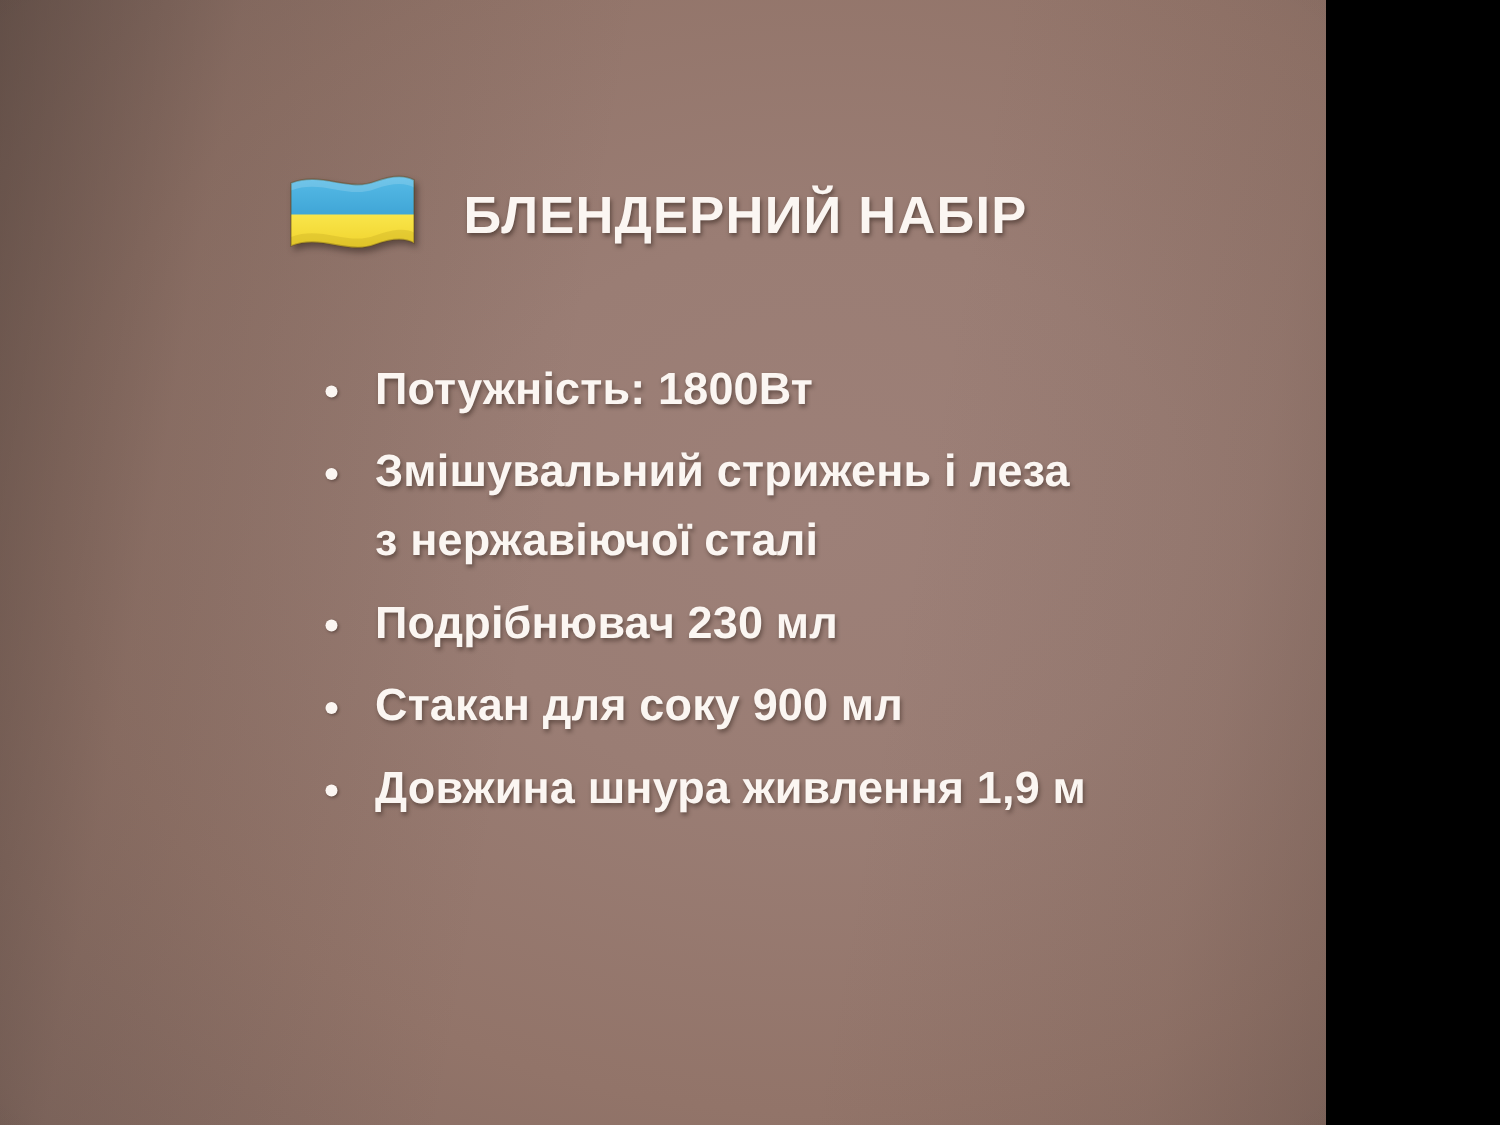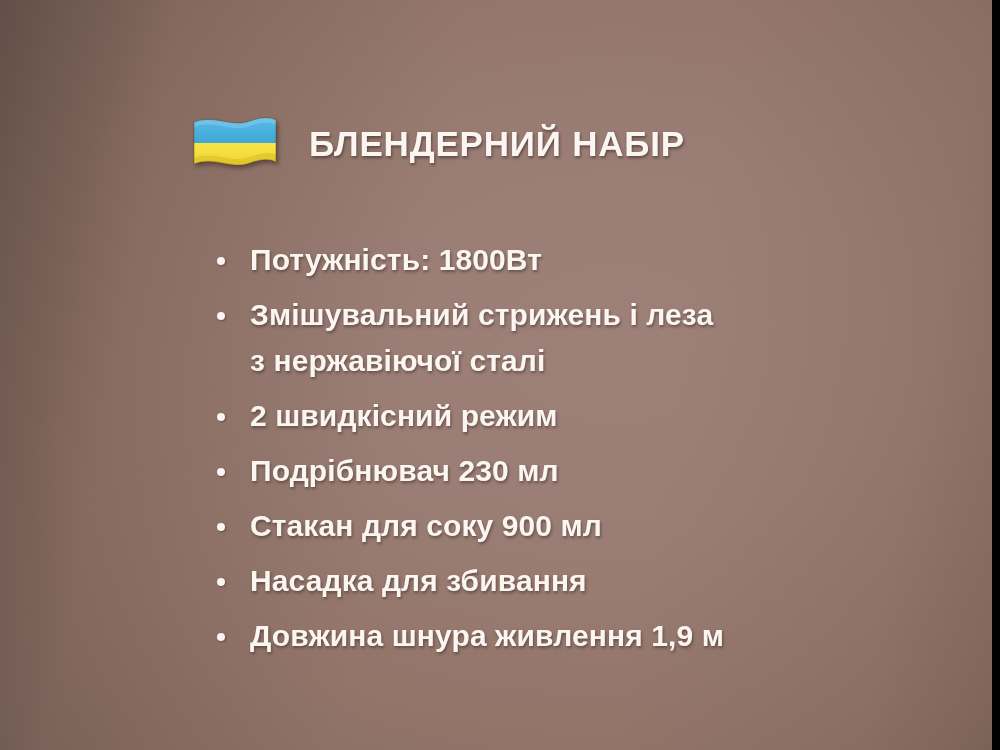--- a/index.html
+++ b/index.html
@@ -2,21 +2,21 @@
 <html><head>
 <meta charset="utf-8">
 <style>
   html, body {
     margin: 0;
     padding: 0;
     background: #000;
   }
   #slide {
     position: relative;
-    width: 992px;
+    width: 884px;
     height: 750px;
     overflow: hidden;
     font-family: "Liberation Sans", sans-serif;
     background-color: #8d7067;
   }
   
   #bg-base {
     position: absolute;
     inset: 0;
     background:
@@ -155,21 +155,19 @@
         <path d="M6,10 C26,2 44,16 62,9 C74,4.5 83,5 88,8
                  L88,50 C83,47 74,46.5 62,51 C44,58 26,44 6,52 Z" fill="none" stroke="rgba(90,70,20,0.35)" stroke-width="1.2"></path>
       </svg>
 
       <div class="slide-title">БЛЕНДЕРНИЙ НАБІР</div>
     </div>
 
     <ul class="spec-list">
       <li class="spec-item">Потужність: 1800Вт</li>
       <li class="spec-item wrap">Змішувальний стрижень і леза з нержавіючої сталі</li>
-      <li class="spec-item">2 швидкісний режим</li>
       <li class="spec-item">Подрібнювач 230 мл</li>
       <li class="spec-item">Стакан для соку 900 мл</li>
-      <li class="spec-item">Насадка для збивання</li>
       <li class="spec-item">Довжина шнура живлення 1,9 м</li>
     </ul>
 
   </div>
 </div>
 
 </body></html>

